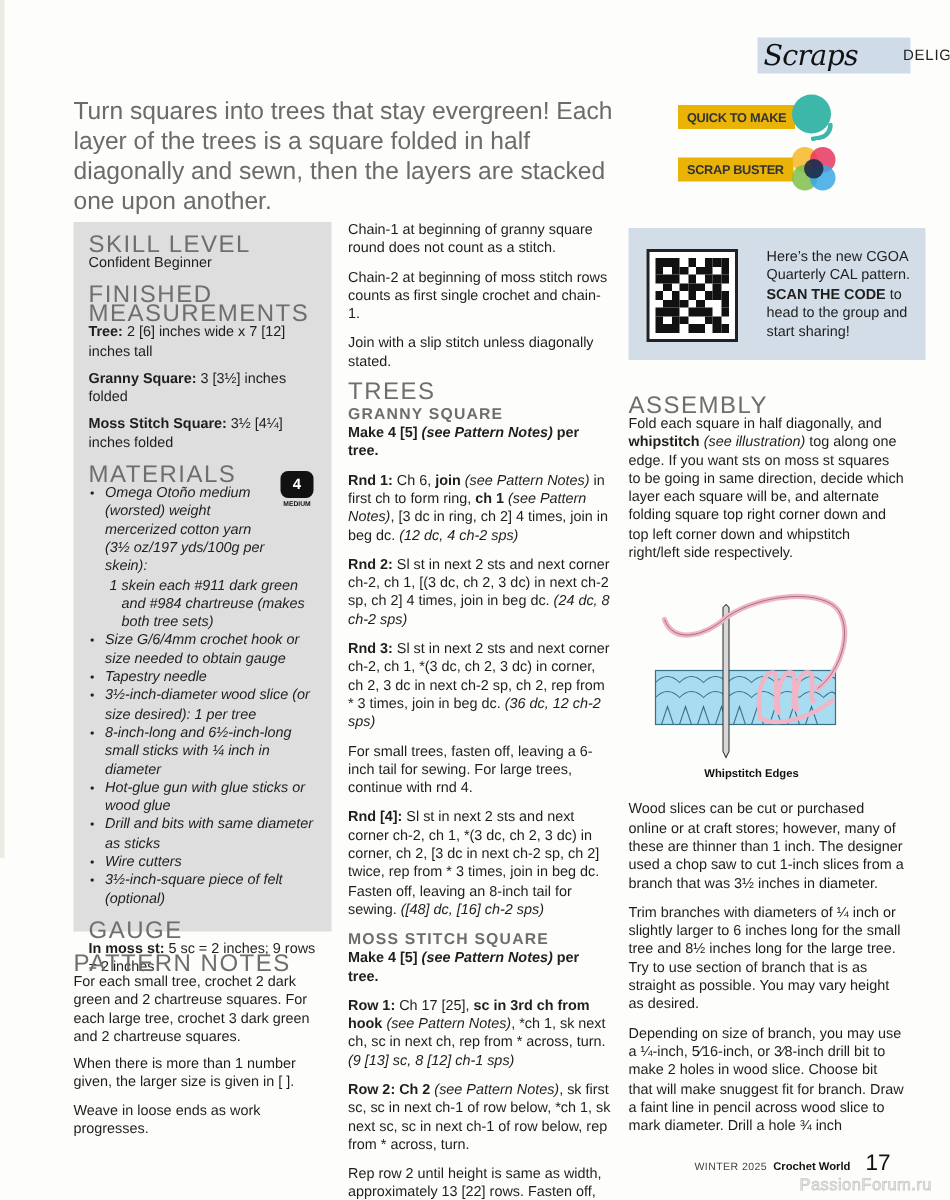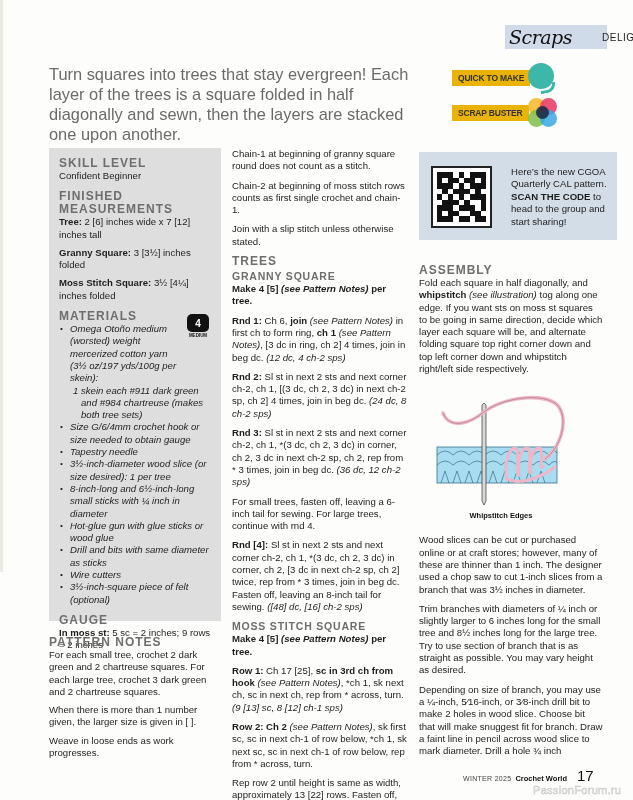--- a/index.html
+++ b/index.html
@@ -25,21 +25,21 @@
   .venn { width: 32px; height: 32px; position: relative; margin-left: -2px; }
   .venn span { position: absolute; width: 17px; height: 17px; border-radius: 50%; opacity: 0.85; }
   .venn .c1 { left: 1px; top: 1px; background: #f5b826; }
   .venn .c2 { left: 13px; top: 1px; background: #e6365f; }
   .venn .c3 { left: 1px; top: 13px; background: #7fc04a; }
   .venn .c4 { left: 13px; top: 13px; background: #3aa8e3; }
   .venn .core { left: 9px; top: 9px; width: 13px; height: 13px; background: #1c2b4a; opacity: 0.9; }
 
   
   .sidebar { position: absolute; left: 46px; top: 148px; width: 172px; height: 473px; background: #dedede; padding: 9px 6px 0 10px; }
-  .sec-h { font-size: 12px; font-weight: bold; color: #6e6e6e; letter-spacing: 1px; text-transform: uppercase; line-height: 13px; }
+  .sec-h { font-size: 16px; font-weight: normal; color: #6e6e6e; letter-spacing: 1px; text-transform: uppercase; line-height: 13px; }
   .txt { font-size: 9.6px; line-height: 12.3px; color: #1e1e1e; }
   .txt b { font-weight: bold; }
   .gap-s { height: 6px; }
   .gap-m { height: 8px; }
   .mat-head { position: relative; }
   .yarn-icon { position: absolute; right: 6px; top: 0; width: 22px; height: 24px; }
   .yarn-icon .skein { width: 22px; height: 18px; border-radius: 5px; background: #111; color: #fff; font-size: 10px; font-weight: bold; display: flex; align-items: center; justify-content: center; }
   .yarn-icon .lbl { font-size: 4.5px; font-weight: bold; text-align: center; color: #111; margin-top: 1px; }
   ul.mat { list-style: none; padding-right: 0; }
   ul.mat li { position: relative; padding-left: 11px; font-size: 9.6px; line-height: 12.3px; color: #1e1e1e; margin-bottom: 0; font-style: italic; }
@@ -147,21 +147,21 @@
   <div class="notes">
     <div class="sec-h">PATTERN NOTES</div>
     <div class="txt">For each small tree, crochet 2 dark green and 2 chartreuse squares. For each large tree, crochet 3 dark green and 2 chartreuse squares.</div>
     <p class="txt">When there is more than 1 number given, the larger size is given in [ ].</p>
     <p class="txt">Weave in loose ends as work progresses.</p>
   </div>
 
   <div class="col2">
     <p class="txt">Chain-1 at beginning of granny square round does not count as a stitch.</p>
     <p class="txt">Chain-2 at beginning of moss stitch rows counts as first single crochet and chain-1.</p>
-    <p class="txt">Join with a slip stitch unless otherwise stated.</p>
+    <p class="txt">Join with a slip stitch unless diagonally stated.</p>
     <div class="sec-h" style="margin-top:3px;">TREES</div>
     <div class="sub-h" style="margin-top:2px;">GRANNY SQUARE</div>
     <div class="make"><span>Make 4 [5] </span><i>(see Pattern Notes)</i><span> per tree.</span></div>
 
     <p class="txt"><b>Rnd 1:</b><span> Ch 6, </span><b>join</b><i class="note"> (see Pattern Notes)</i><span> in first ch to form ring, </span><b>ch 1</b><i class="note"> (see Pattern Notes)</i><span>, [3 dc in ring, ch 2] 4 times, join in beg dc. </span><i class="note">(12 dc, 4 ch-2 sps)</i></p>
     <p class="txt"><b>Rnd 2:</b><span> Sl st in next 2 sts and next corner ch-2, ch 1, [(3 dc, ch 2, 3 dc) in next ch-2 sp, ch 2] 4 times, join in beg dc. </span><i class="note">(24 dc, 8 ch-2 sps)</i></p>
     <p class="txt"><b>Rnd 3:</b><span> Sl st in next 2 sts and next corner ch-2, ch 1, *(3 dc, ch 2, 3 dc) in corner, ch 2, 3 dc in next ch-2 sp, ch 2, rep from * 3 times, join in beg dc. </span><i class="note">(36 dc, 12 ch-2 sps)</i></p>
     <p class="txt">For small trees, fasten off, leaving a 6-inch tail for sewing. For large trees, continue with rnd 4.</p>
     <p class="txt"><b>Rnd [4]:</b><span> Sl st in next 2 sts and next corner ch-2, ch 1, *(3 dc, ch 2, 3 dc) in corner, ch 2, [3 dc in next ch-2 sp, ch 2] twice, rep from * 3 times, join in beg dc. Fasten off, leaving an 8-inch tail for sewing. </span><i class="note">([48] dc, [16] ch-2 sps)</i></p>
 

